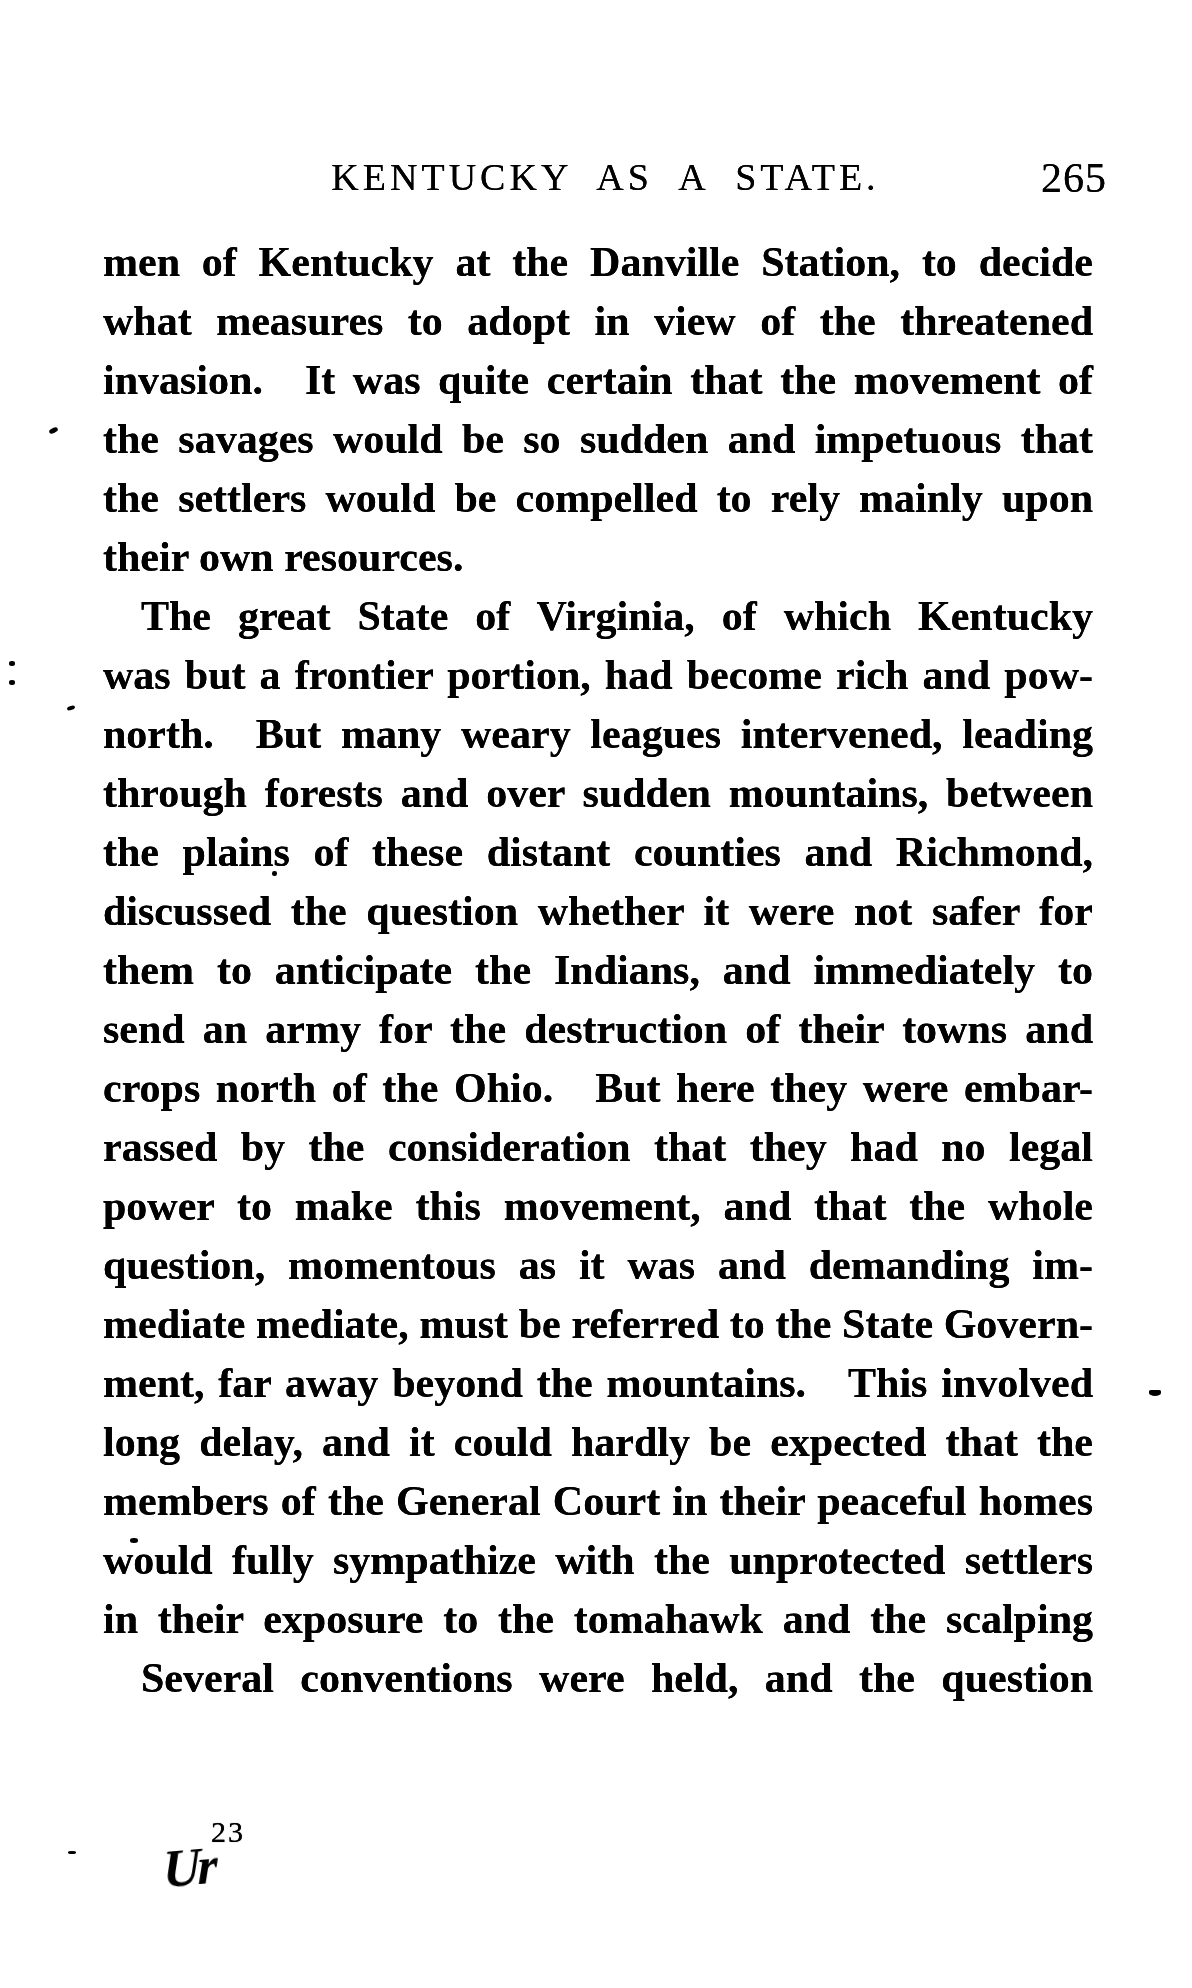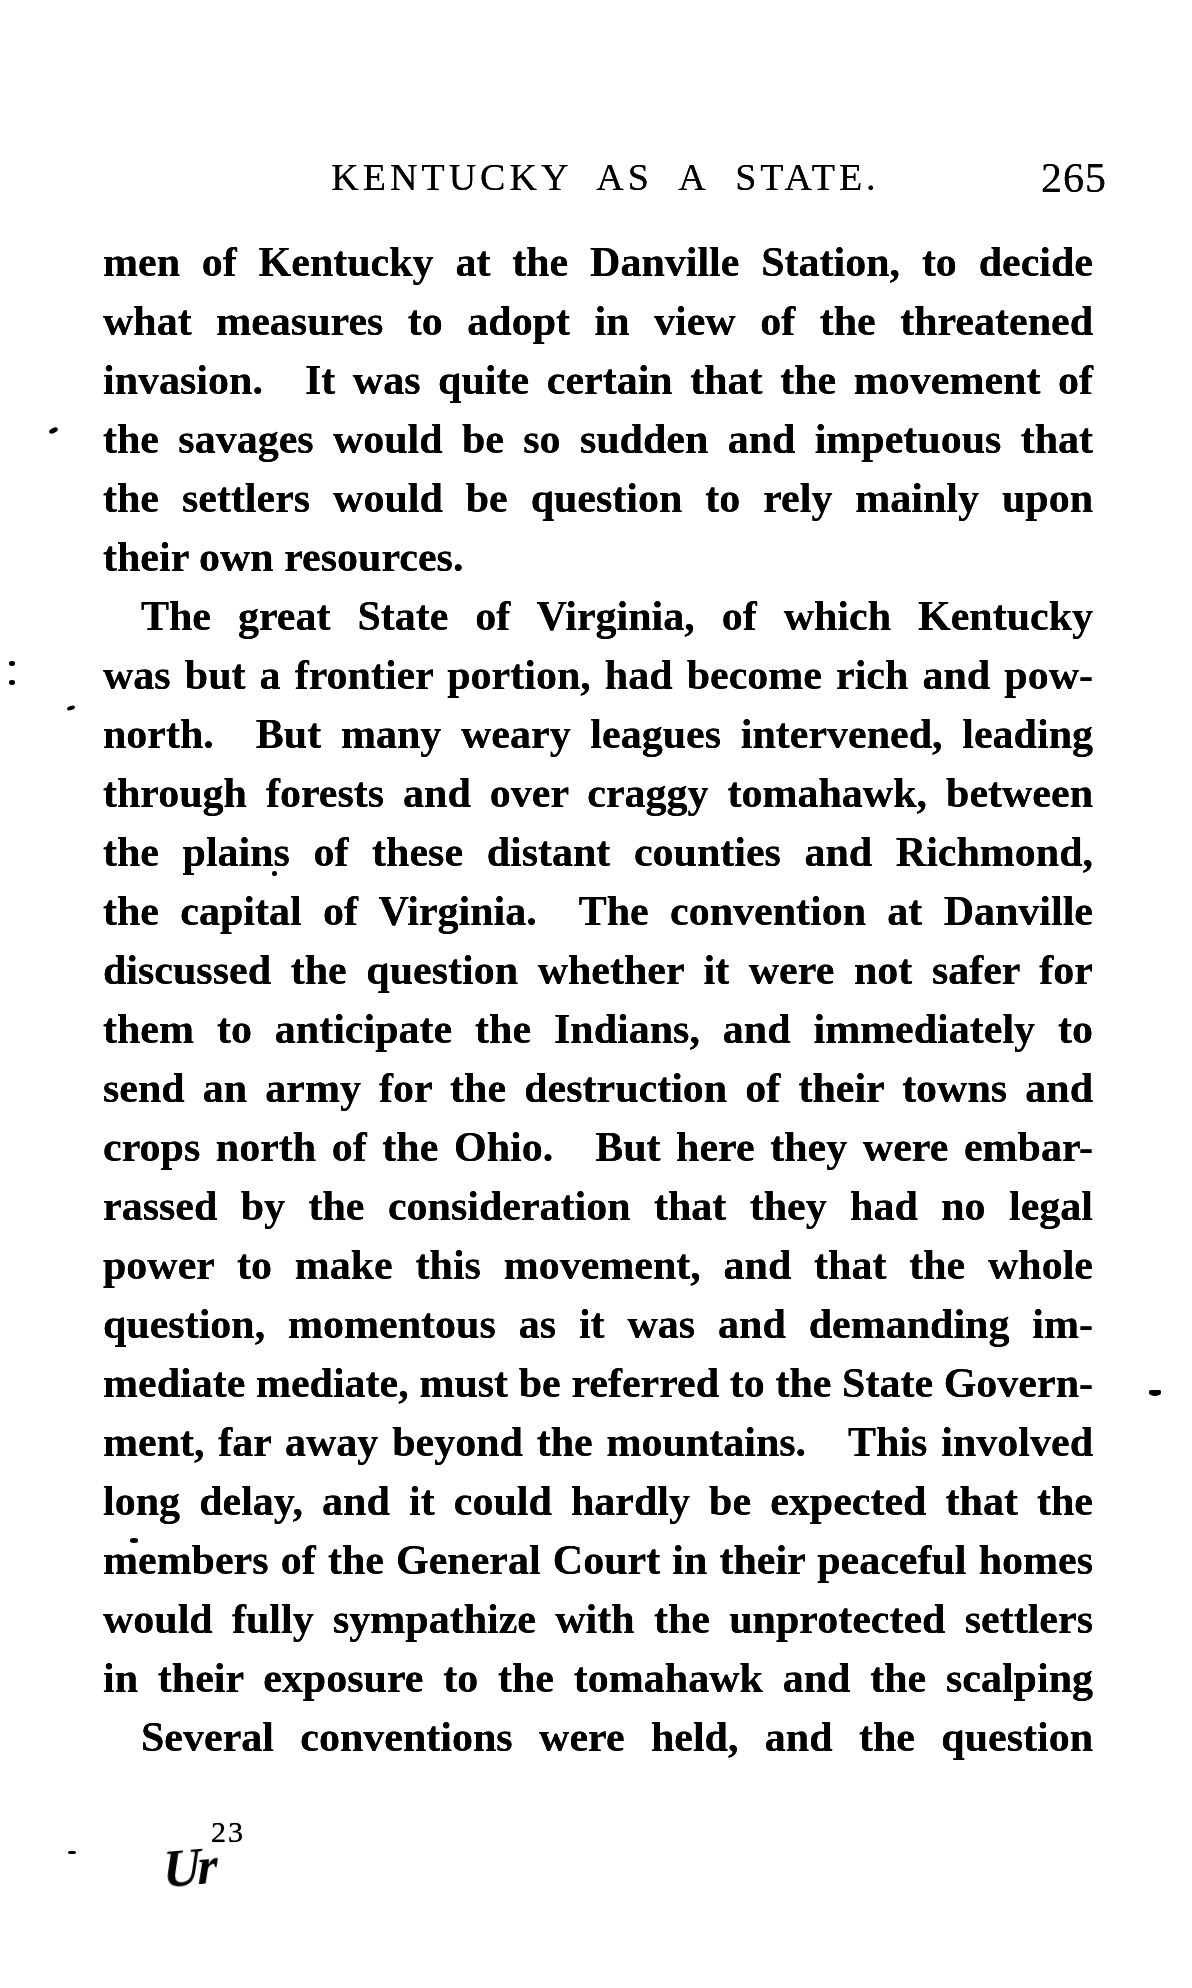--- a/index.html
+++ b/index.html
@@ -111,28 +111,27 @@
   <div class="running-head">
     <span>KENTUCKY AS A STATE.</span>
   </div>
   <div class="page-number">265</div>
 
   <div class="text-block">
     <div class="line">men of Kentucky at the Danville Station, to decide</div>
     <div class="line">what measures to adopt in view of the threatened</div>
     <div class="line">invasion. It was quite certain that the movement of</div>
     <div class="line">the savages would be so sudden and impetuous that</div>
-    <div class="line">the settlers would be question to rely mainly upon</div>
+    <div class="line">the settlers would be compelled to rely mainly upon</div>
     <div class="line ragged">their own resources.</div>
     <div class="line indent">The great State of Virginia, of which Kentucky</div>
     <div class="line">was but a frontier portion, had become rich and pow-</div>
     <div class="line">north. But many weary leagues intervened, leading</div>
-    <div class="line">through forests and over craggy tomahawk, between</div>
+    <div class="line">through forests and over sudden mountains, between</div>
     <div class="line">the plains of these distant counties and Richmond,</div>
-    <div class="line">the capital of Virginia. The convention at Danville</div>
     <div class="line">discussed the question whether it were not safer for</div>
     <div class="line">them to anticipate the Indians, and immediately to</div>
     <div class="line">send an army for the destruction of their towns and</div>
     <div class="line">crops north of the Ohio. But here they were embar-</div>
     <div class="line">rassed by the consideration that they had no legal</div>
     <div class="line">power to make this movement, and that the whole</div>
     <div class="line">question, momentous as it was and demanding im-</div>
     <div class="line">mediate mediate, must be referred to the State Govern-</div>
     <div class="line">ment, far away beyond the mountains. This involved</div>
     <div class="line">long delay, and it could hardly be expected that the</div>

